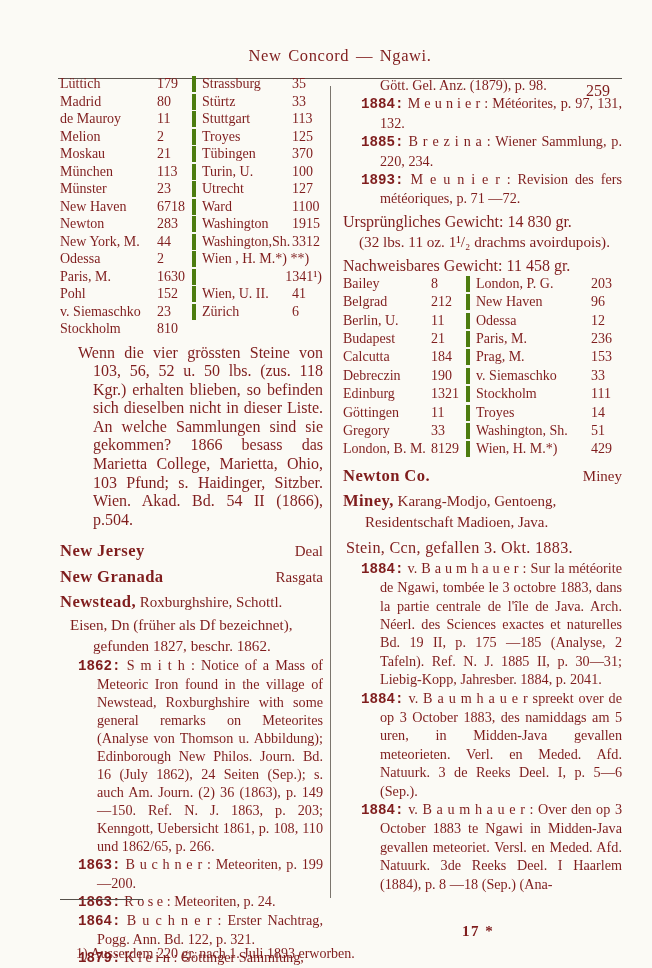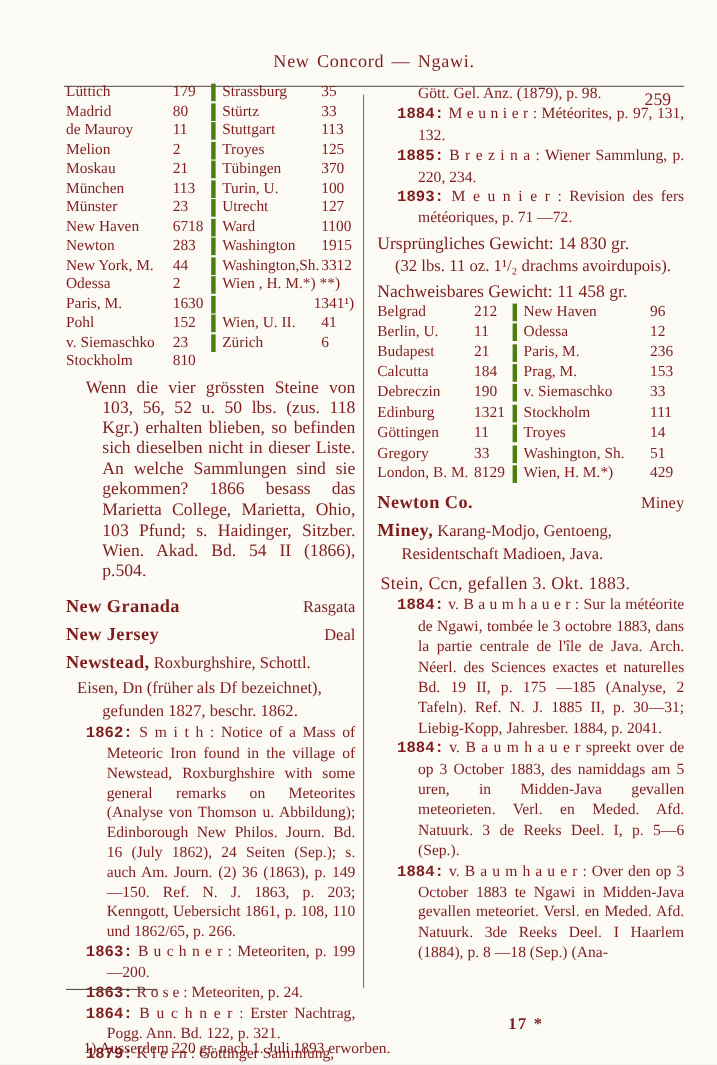--- a/index.html
+++ b/index.html
@@ -223,26 +223,26 @@
           <span class="g2">
             <span class="nm"></span>
             <span class="vl"></span>
           </span>
         </div>
     </div>
 
     <p class="para">Wenn die vier grössten Steine von 103, 56, 52 u. 50 lbs. (zus. 118 Kgr.) erhalten blieben, so befinden sich dieselben nicht in dieser Liste. An welche Sammlungen sind sie gekommen? 1866 besass das Marietta College, Marietta, Ohio, 103 Pfund; s. Haidinger, Sitzber. Wien. Akad. Bd. 54 II (1866), p.504.</p>
 
     <div class="headrow">
+      <span class="hw">New Jersey</span>
+      <span class="loc">Deal</span>
+    </div>
+    <div class="headrow">
       <span class="hw">New Granada</span>
       <span class="loc">Rasgata</span>
-    </div>
-    <div class="headrow">
-      <span class="hw">New Jersey</span>
-      <span class="loc">Deal</span>
     </div>
 
     <p class="headline"><span class="hw">Newstead,</span><span> Roxburghshire, Schottl.</span></p>
     <p class="subtitle">Eisen, Dn (früher als Df bezeichnet), gefunden 1827, beschr. 1862.</p>
 
     <p class="bib"><span class="year">1862:</span> <span>S m i t h :  Notice of a Mass of Meteoric Iron found in the village of Newstead, Roxburghshire with some general remarks on Meteorites (Analyse von Thomson u. Abbildung); Edinborough New Philos. Journ. Bd. 16 (July 1862), 24 Seiten (Sep.); s. auch Am. Journ. (2) 36 (1863), p. 149—150. Ref. N. J. 1863, p. 203; Kenngott, Uebersicht 1861, p. 108, 110 und 1862/65, p. 266.</span></p>
     <p class="bib"><span class="year">1863:</span> <span>B u c h n e r :  Meteoriten, p. 199 —200.</span></p>
     <p class="bib"><span class="year">1863:</span> <span>R o s e :  Meteoriten, p. 24.</span></p>
     <p class="bib"><span class="year">1864:</span> <span>B u c h n e r :  Erster Nachtrag, Pogg. Ann. Bd. 122, p. 321.</span></p>
     <p class="bib"><span class="year">1879:</span> <span>K l e i n :  Göttinger Sammlung,</span></p>
@@ -256,20 +256,30 @@
     <p class="bib"><span class="year">1885:</span> <span>B r e z i n a :  Wiener Sammlung, p. 220, 234.</span></p>
     <p class="bib"><span class="year">1893:</span> <span>M e u n i e r :  Revision des fers météoriques, p. 71 —72.</span></p>
 
     <p class="weight"><span>Ursprüngliches Gewicht:</span> <span>14 830 gr.</span></p>
     <p class="wdetail">(32 lbs. 11 oz. 1¹/₂ drachms avoir­dupois).</p>
     <p class="weight"><span>Nachweisbares Gewicht:</span> <span>11 458 gr.</span></p>
 
     <div class="wtable tr">
       <div class="trow">
           <span class="g1">
+            <span class="nm">Bailey</span>
+            <span class="vl">8</span>
+          </span>
+          <span class="g2">
+            <span class="nm">London, P. G.</span>
+            <span class="vl">203</span>
+          </span>
+        </div>
+      <div class="trow">
+          <span class="g1">
             <span class="nm">Belgrad</span>
             <span class="vl">212</span>
           </span>
           <span class="g2">
             <span class="nm">New Haven</span>
             <span class="vl">96</span>
           </span>
         </div>
       <div class="trow">
           <span class="g1">

